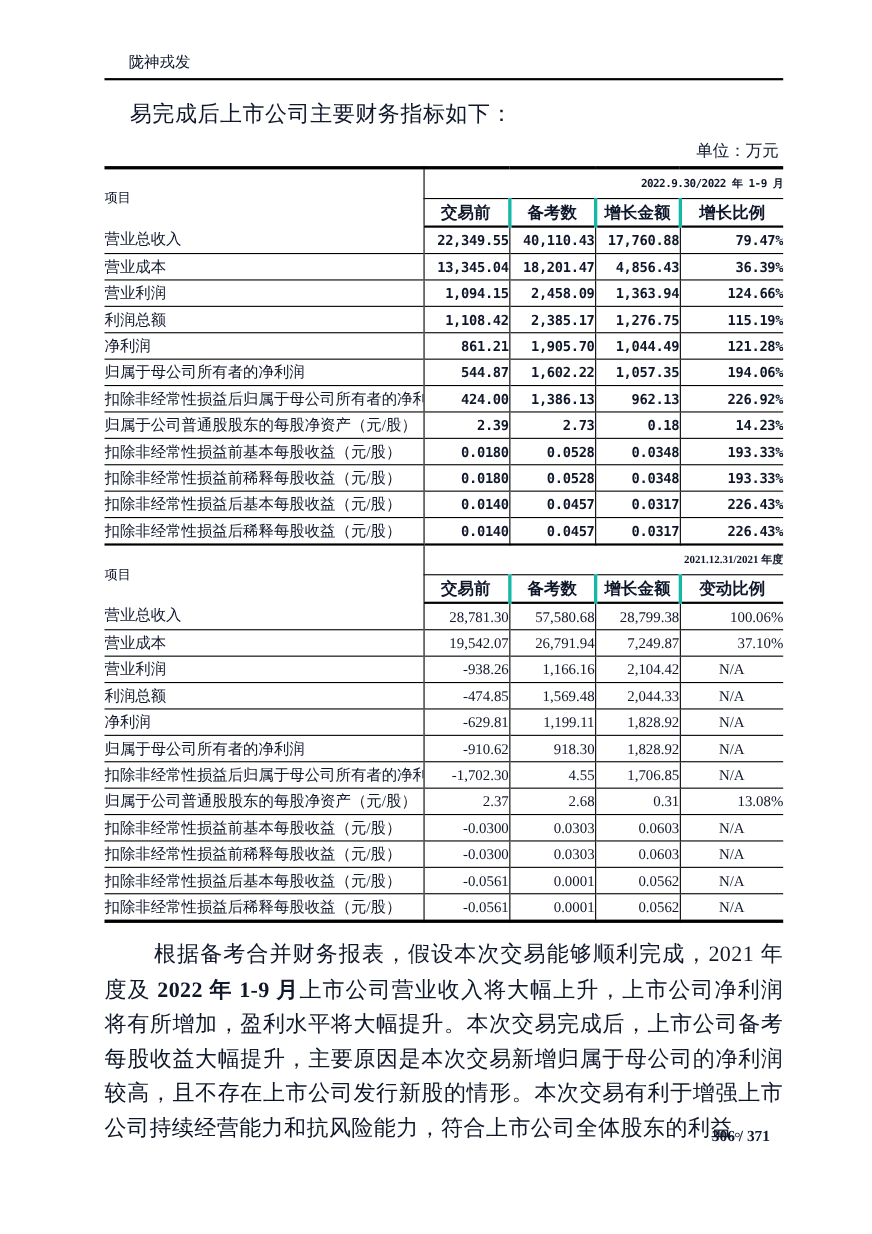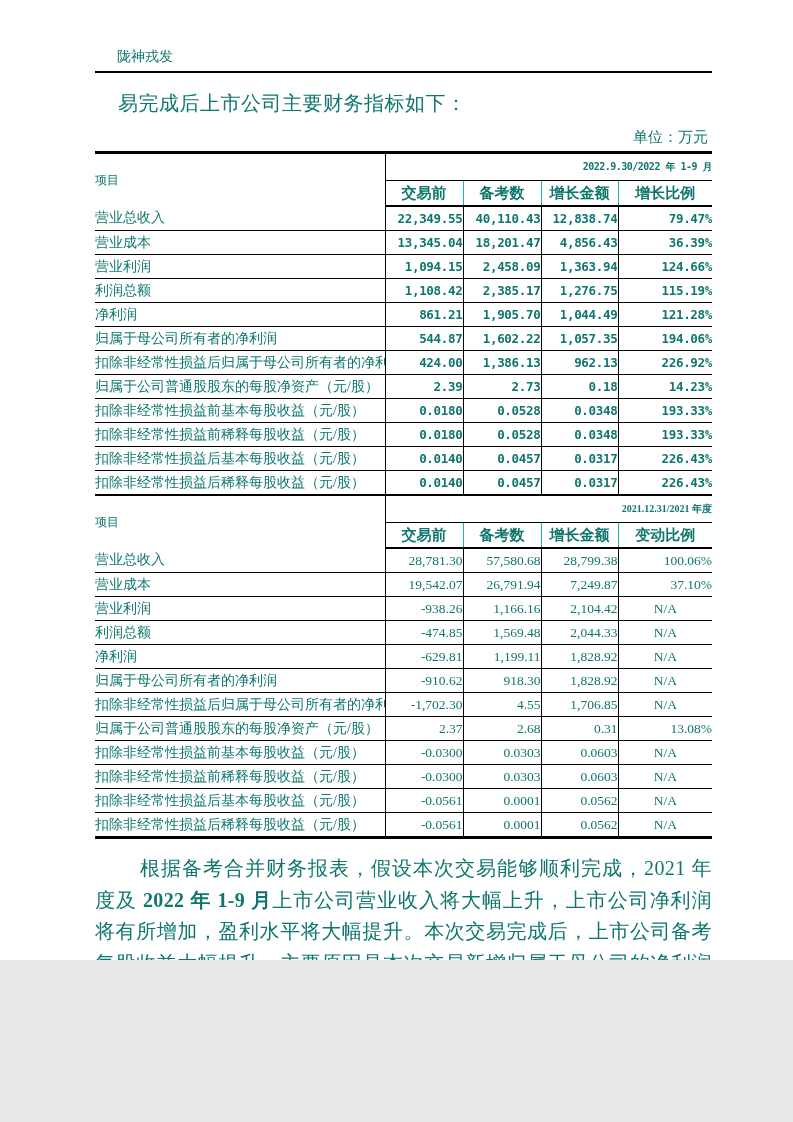--- a/index.html
+++ b/index.html
@@ -1,22 +1,22 @@
 <!DOCTYPE html>
 <html><head>
 <meta charset="utf-8">
 <style>
   html,body{margin:0;padding:0;}
   body{background:#e8e8e8;}
   .page{
     position:relative;
-    width:793px;height:960px;
+    width:793px;height:1122px;
     margin:0 auto;
     background:#ffffff;
-    color:#0f766e;
+    color:#0f172a;
     font-family:"Liberation Serif", serif;
     overflow:hidden;
   }
   .content{
     position:absolute;
     left:95px; top:0;
     width:617px;
   }
   
   .doc-header{
@@ -71,21 +71,21 @@
     text-align:right;
     border-bottom:1px solid #000;
   }
   th.period.mono{font-family:"DejaVu Sans Mono","Liberation Serif",monospace;letter-spacing:-0.5px;}
   th.colh{
     height:24px;
     font-size:15px;
     font-weight:bold;
     text-align:center;
     border-bottom:2px solid #000;
-    border-left:1px solid #14b8a6;
+    border-left:3px solid #14b8a6;
   }
   th.colh:first-child{border-left:none;}
   tr.sec2-start th{border-top:2px solid #000;}
   td.rowlabel{
     height:23px;
     font-size:14px;
     text-align:left;
     padding-left:8px;
     border-right:1px solid #000;
     border-top:1px solid #000;
@@ -159,21 +159,21 @@
           <tr>
             <th class="colh mono-h">交易前</th>
             <th class="colh mono-h">备考数</th>
             <th class="colh mono-h">增长金额</th>
             <th class="colh mono-h">增长比例</th>
           </tr>
           <tr class="v1 first-data">
             <td class="rowlabel">营业总收入</td>
             <td class="val">22,349.55</td>
             <td class="val">40,110.43</td>
-            <td class="val">12,838.74</td>
+            <td class="val">17,760.88</td>
             <td class="val">79.47%</td>
           </tr>
           <tr class="v1">
             <td class="rowlabel">营业成本</td>
             <td class="val">13,345.04</td>
             <td class="val">18,201.47</td>
             <td class="val">4,856.43</td>
             <td class="val">36.39%</td>
           </tr>
           <tr class="v1">

